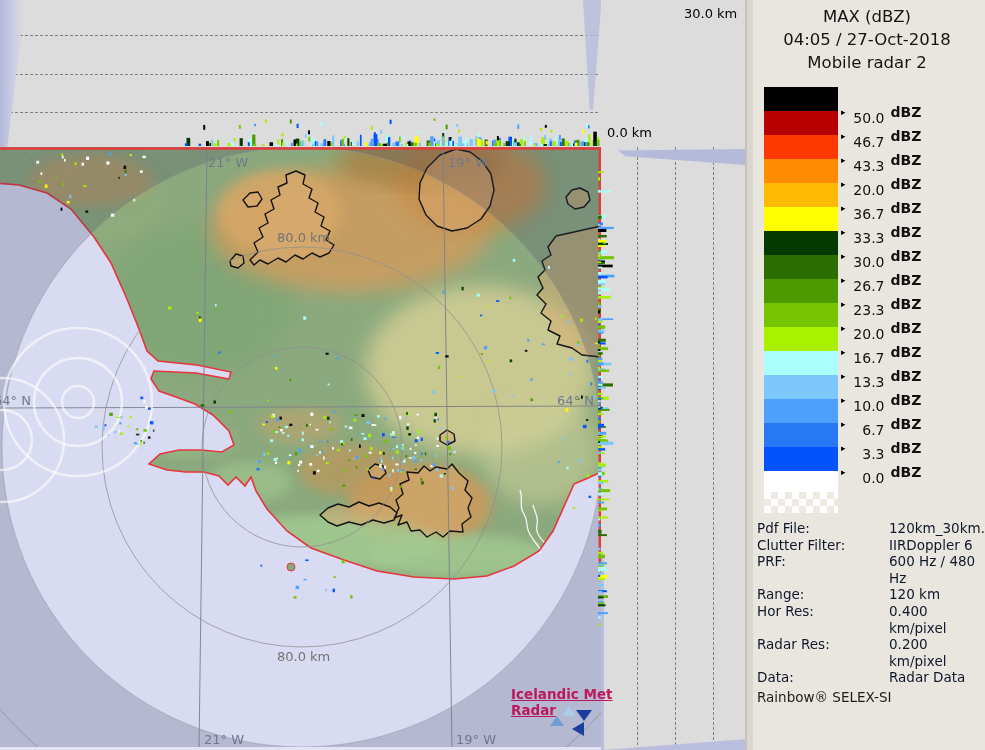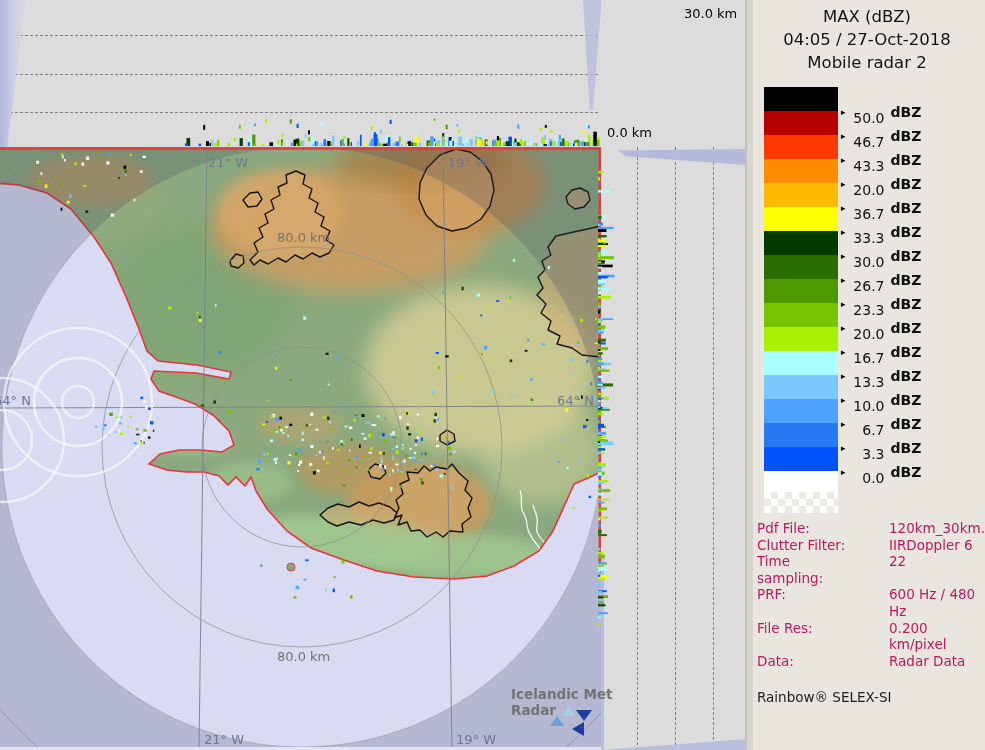--- a/index.html
+++ b/index.html
@@ -20,22 +20,22 @@
   .echo-svg{position:absolute;left:0;top:0;z-index:2;pointer-events:none;}
   .sea-strip{position:absolute;left:601px;top:556px;width:3px;height:194px;background:#b9bede;z-index:1;}
   .bottom-strip{position:absolute;left:0;top:747px;width:601px;height:3px;background:#e2e4f4;z-index:2;}
 
   .mlabel{position:absolute;z-index:3;font-size:13px;white-space:nowrap;}
   .lbl-axis{color:#000000;}
   .lbl-grat{color:#70788f;}
   .lbl-ring{color:#737373;}
 
   
-  .logo{position:absolute;left:511px;top:686px;z-index:3;color:#737373;font-weight:bold;
-        font-size:13.5px;line-height:16px;}
+  .logo{position:absolute;left:511px;top:686px;z-index:3;color:#be185d;font-weight:bold;
+        font-size:13.5px;line-height:16px;text-decoration:underline;}
   .tri{position:absolute;width:0;height:0;z-index:3;}
   .tri-up-light{left:562px;top:706px;border-left:7px solid transparent;border-right:7px solid transparent;border-bottom:10px solid #a9cde9;}
   .tri-down-navy{left:576px;top:710px;border-left:8px solid transparent;border-right:8px solid transparent;border-top:11px solid #1d3e9e;}
   .tri-up-mid{left:550px;top:716px;border-left:7px solid transparent;border-right:7px solid transparent;border-bottom:10px solid #6f9ed6;}
   .tri-left-navy{left:572px;top:722px;border-top:7px solid transparent;border-bottom:7px solid transparent;border-right:12px solid #1d3e9e;}
 
   
   .info-panel{position:absolute;left:745px;top:0;width:240px;height:750px;background:#e9e6df;
               border-left:2px solid #c6c2b8;z-index:4;}
   .info-edge{position:absolute;left:0;top:0;width:6px;height:750px;background:#d9d6cd;}
@@ -46,21 +46,21 @@
   .band-checker{position:absolute;left:17px;top:492px;width:74px;height:21px;background:#fff;
       background-image:
         linear-gradient(45deg,#edeae3 25%,transparent 25%,transparent 75%,#edeae3 75%),
         linear-gradient(45deg,#edeae3 25%,transparent 25%,transparent 75%,#edeae3 75%);
       background-size:14px 14px;background-position:0 0,7px 7px;}
   .scale-label-row{position:absolute;left:94px;height:15px;display:flex;align-items:center;
                    font-size:14px;color:#111;}
   .tick-arrow{font-size:9px;margin-right:3px;color:#000;}
   .tick-val{display:inline-block;width:36px;text-align:right;margin-top:12px;}
   .tick-unit{margin-left:6px;font-weight:bold;}
-  .metadata{position:absolute;left:10px;top:520px;width:225px;font-size:13.5px;color:#be185d;}
+  .metadata{position:absolute;left:10px;top:520px;width:225px;font-size:13.5px;color:#0f172a;}
   .meta-row{display:flex;line-height:16.6px;}
   .meta-label{width:100px;flex:none;}
   .meta-value{flex:1;margin-left:32px;}
   .meta-footer{position:absolute;left:10px;top:689px;font-size:13.5px;color:#1c1c1c;}
 </style>
 </head>
 <body>
 
 <div class="stage">
 
@@ -1012,29 +1012,33 @@
     <div class="metadata" id="metadata-table">
         <div class="meta-row">
           <span class="meta-label">Pdf File:</span>
           <span class="meta-value">120km_30km.max</span>
         </div>
         <div class="meta-row">
           <span class="meta-label">Clutter Filter:</span>
           <span class="meta-value">IIRDoppler 6</span>
         </div>
         <div class="meta-row">
-          <span class="meta-label">Time sampling:</span>
-          <span class="meta-value">22</span>
-        </div>
-        <div class="meta-row">
           <span class="meta-label">PRF:</span>
           <span class="meta-value">600 Hz / 480 Hz</span>
         </div>
         <div class="meta-row">
-          <span class="meta-label">File Res:</span>
+          <span class="meta-label">Range:</span>
+          <span class="meta-value">120 km</span>
+        </div>
+        <div class="meta-row">
+          <span class="meta-label">Hor Res:</span>
+          <span class="meta-value">0.400 km/pixel</span>
+        </div>
+        <div class="meta-row">
+          <span class="meta-label">Radar Res:</span>
           <span class="meta-value">0.200 km/pixel</span>
         </div>
         <div class="meta-row">
           <span class="meta-label">Data:</span>
           <span class="meta-value">Radar Data</span>
         </div>
       </div>
     <div class="meta-footer">Rainbow® SELEX-SI</div>
   </div>
 </div>

